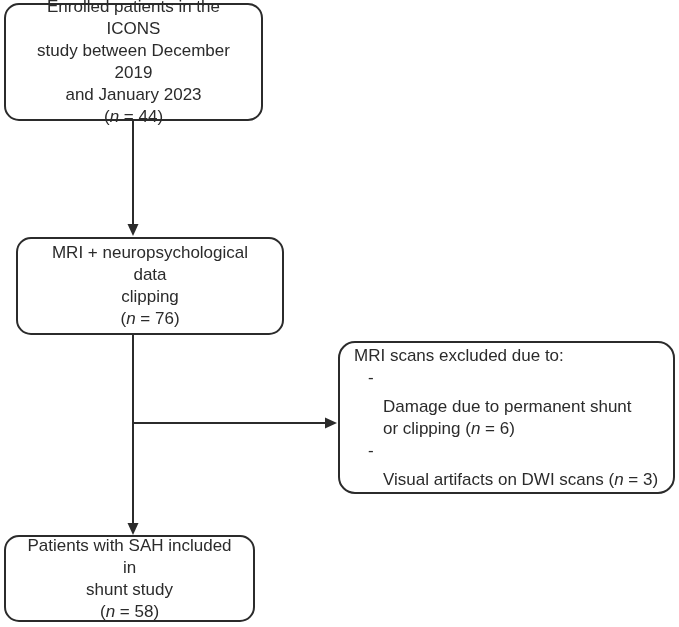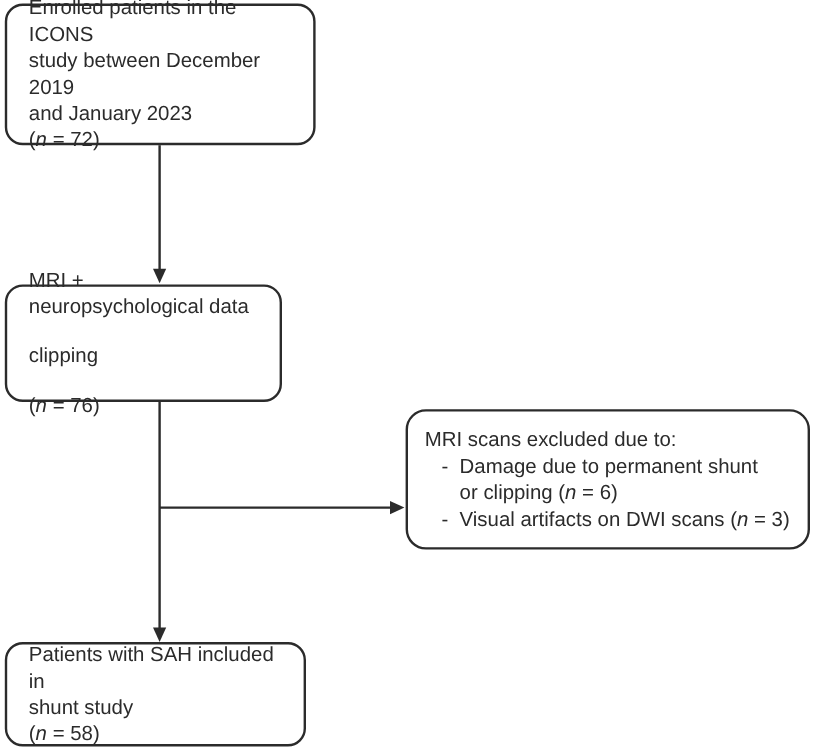--- a/index.html
+++ b/index.html
@@ -22,38 +22,39 @@
     border: 2px solid #2b2b2b;
     border-radius: 15px;
     background: #ffffff;
     display: flex;
     flex-direction: column;
     justify-content: center;
     font-size: 17px;
     line-height: 22px;
   }
   .fc-box.centered {
-    text-align: left;
+    text-align: center;
     padding: 4px 18px;
   }
   .box-enrolled  { left: 4px;   top: 3px;   width: 259px; height: 118px; }
-  .box-mri       { left: 4px;   top: 237px; width: 231px; height: 98px; gap: 19px;  }
-  .box-excluded  { left: 338px; top: 341px; width: 337px; height: 117px; text-align: left; padding: 10px 12px 10px 14px; border-radius: 17px; }
+  .box-mri       { left: 16px;   top: 237px; width: 268px; height: 98px;  }
+  .box-excluded  { left: 338px; top: 341px; width: 337px; height: 153px; text-align: left; padding: 10px 12px 10px 14px; border-radius: 17px; }
   .box-included  { left: 4px;   top: 535px; width: 251px; height: 87px;  }
   .bullet {
     display: flex;
     align-items: flex-start;
   }
   .bullet .dash {
     flex: none;
     width: 15px;
     margin-left: 14px;
   }
   .bullet .bullet-text {
     flex: 1;
+    margin-top: 29px;
   }
   .nvar {
     font-style: italic;
   }
   svg.arrows {
     position: absolute;
     left: 0;
     top: 0;
     pointer-events: none;
   }
@@ -71,21 +72,21 @@
     <polygon points="133,535 127.5,523 138.5,523" fill="#2b2b2b"></polygon>
 
     <line x1="133" y1="423" x2="326" y2="423" stroke="#2b2b2b" stroke-width="2"></line>
     <polygon points="337,423 325,417.5 325,428.5" fill="#2b2b2b"></polygon>
   </svg>
 
   <div class="fc-box centered box-enrolled">
     <div>Enrolled patients in the ICONS</div>
     <div>study between December 2019</div>
     <div>and January 2023</div>
-    <div><span>(</span><span class="nvar">n</span><span> = 72)</span></div>
+    <div><span>(</span><span class="nvar">n</span><span> = 44)</span></div>
   </div>
 
   <div class="fc-box centered box-mri">
     <div>MRI + neuropsychological data</div>
     <div>clipping</div>
     <div><span>(</span><span class="nvar">n</span><span> = 76)</span></div>
   </div>
 
   <div class="fc-box box-excluded">
     <div>MRI scans excluded due to:</div>

